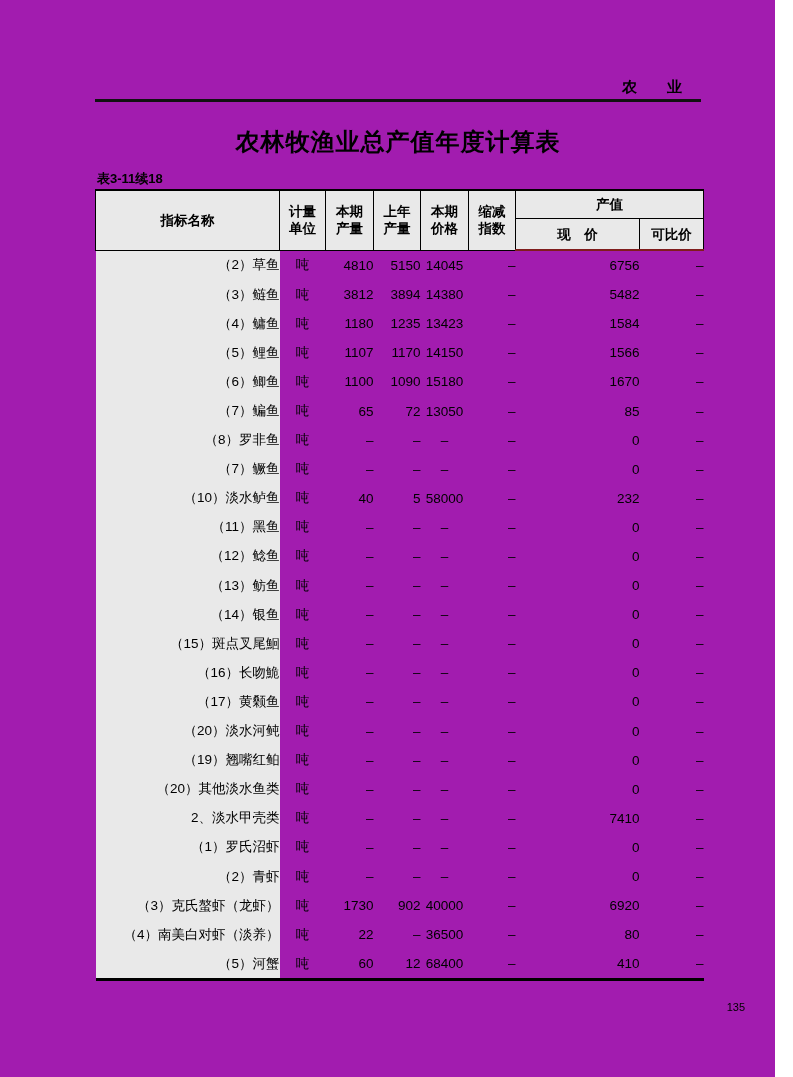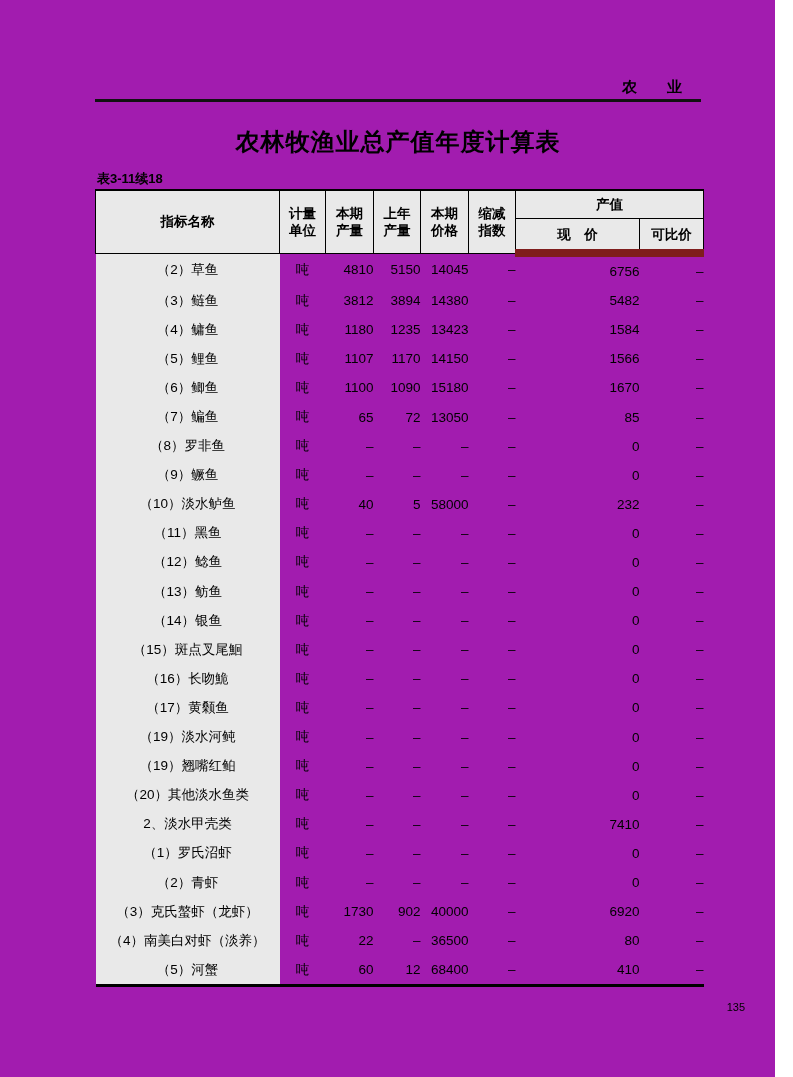--- a/index.html
+++ b/index.html
@@ -42,40 +42,40 @@
     font-weight:bold;
     font-size:13.5px;
     text-align:center;
     vertical-align:middle;
     white-space:pre-line;
     line-height:17px;
     padding:0;
   }
   table.stats thead tr.h1 th{height:27px;}
   table.stats thead tr.h2 th{height:30px;}
-  table.stats thead th.span2{border-bottom:8px solid #7f1d1d;}
+  table.stats thead th.span2{border-bottom:2px solid #7f1d1d;}
   table.stats tbody td{
     border:none;
     padding:0;
     height:29.1px;
     vertical-align:middle;
     white-space:nowrap;
   }
   td.c-indicator{
     background:#e9e9e9;
     border-right:1px solid #8c8c8c;
-    text-align:center;
+    text-align:right;
   }
   td.indent-1{padding-left:22px;margin-left:32px;}
   td.indent-2{padding-left:40px;}
   td.c-unit{text-align:center;}
   td.num{text-align:right;}
   td.f-out_cur{padding-right:6px;}
   td.f-out_prev{padding-right:5px;text-align:right;}
-  td.f-price{padding-right:9px;}
+  td.f-price{padding-right:9px;text-align:center;}
   td.f-deflator{padding-right:7px;}
   td.f-val_cur{padding-right:6px;}
   td.f-val_comp{padding-right:13px;}
   .page-number{
     position:absolute;top:1001px;right:30px;
     font-size:11px;
   }
 </style>
 </head>
 <body>
@@ -185,21 +185,21 @@
       <td class="c-indicator indent-2">（8）罗非鱼</td>
       <td class="c-unit">吨</td>
       <td class="num f-out_cur">–</td>
       <td class="num f-out_prev">–</td>
       <td class="num f-price">–</td>
       <td class="num f-deflator">–</td>
       <td class="num f-val_cur">0</td>
       <td class="num f-val_comp">–</td>
     </tr>
         <tr>
-      <td class="c-indicator indent-2">（9）鳜鱼</td>
+      <td class="c-indicator indent-2">（7）鳜鱼</td>
       <td class="c-unit">吨</td>
       <td class="num f-out_cur">–</td>
       <td class="num f-out_prev">–</td>
       <td class="num f-price">–</td>
       <td class="num f-deflator">–</td>
       <td class="num f-val_cur">0</td>
       <td class="num f-val_comp">–</td>
     </tr>
         <tr>
       <td class="c-indicator indent-2">（10）淡水鲈鱼</td>
@@ -275,21 +275,21 @@
       <td class="c-indicator indent-2">（17）黄颡鱼</td>
       <td class="c-unit">吨</td>
       <td class="num f-out_cur">–</td>
       <td class="num f-out_prev">–</td>
       <td class="num f-price">–</td>
       <td class="num f-deflator">–</td>
       <td class="num f-val_cur">0</td>
       <td class="num f-val_comp">–</td>
     </tr>
         <tr>
-      <td class="c-indicator indent-2">（19）淡水河鲀</td>
+      <td class="c-indicator indent-2">（20）淡水河鲀</td>
       <td class="c-unit">吨</td>
       <td class="num f-out_cur">–</td>
       <td class="num f-out_prev">–</td>
       <td class="num f-price">–</td>
       <td class="num f-deflator">–</td>
       <td class="num f-val_cur">0</td>
       <td class="num f-val_comp">–</td>
     </tr>
         <tr>
       <td class="c-indicator indent-2">（19）翘嘴红鲌</td>

